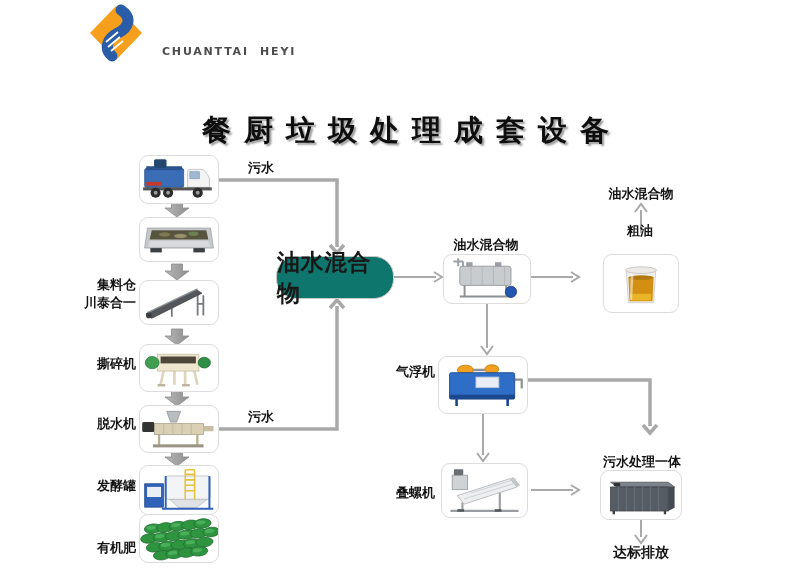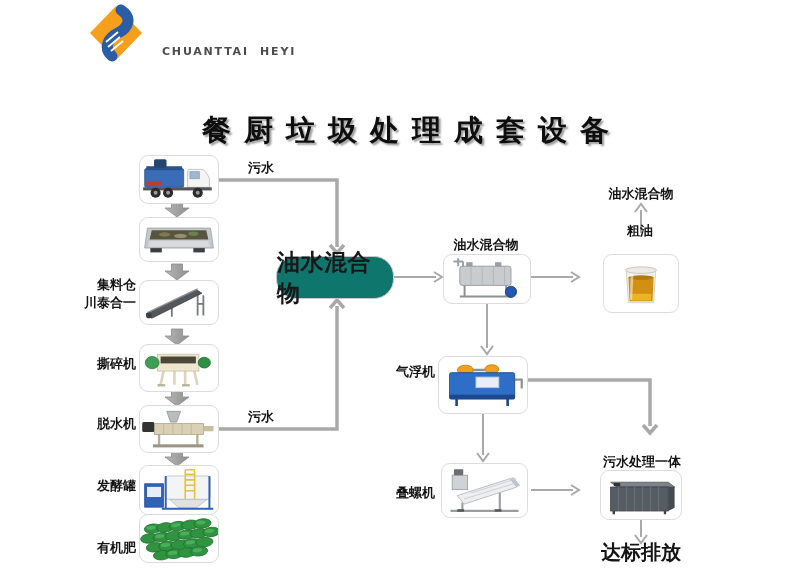--- a/index.html
+++ b/index.html
@@ -264,15 +264,15 @@
   <div class="node-box" style="left:600px;top:470px;width:80px;height:48px;">
     <svg viewBox="0 0 100 60">
       <polygon points="12,14 84,14 92,20 20,20" fill="#7d838a" stroke="#565b61"></polygon>
       <polygon points="84,20 92,20 92,46 84,50" fill="#454a50"></polygon>
       <rect x="12" y="20" width="72" height="30" fill="#565c63" stroke="#3d4248"></rect>
       <path d="M22,20 v30 M32,20 v30 M42,20 v30 M52,20 v30 M62,20 v30 M72,20 v30" stroke="#6d737a" stroke-width="1.2"></path>
       <rect x="16" y="15" width="8" height="4" fill="#2e3338"></rect>
       <path d="M16,50 v4 M80,50 v4" stroke="#3d4248" stroke-width="3"></path>
     </svg>
   </div>
-  <div class="lbl center" style="left:601px;top:545px;width:80px;font-size:20px;">达标排放</div>
+  <div class="lbl center" style="left:601px;top:545px;width:80px;font-size:14px;">达标排放</div>
 
 </div>
 
 </body></html>

